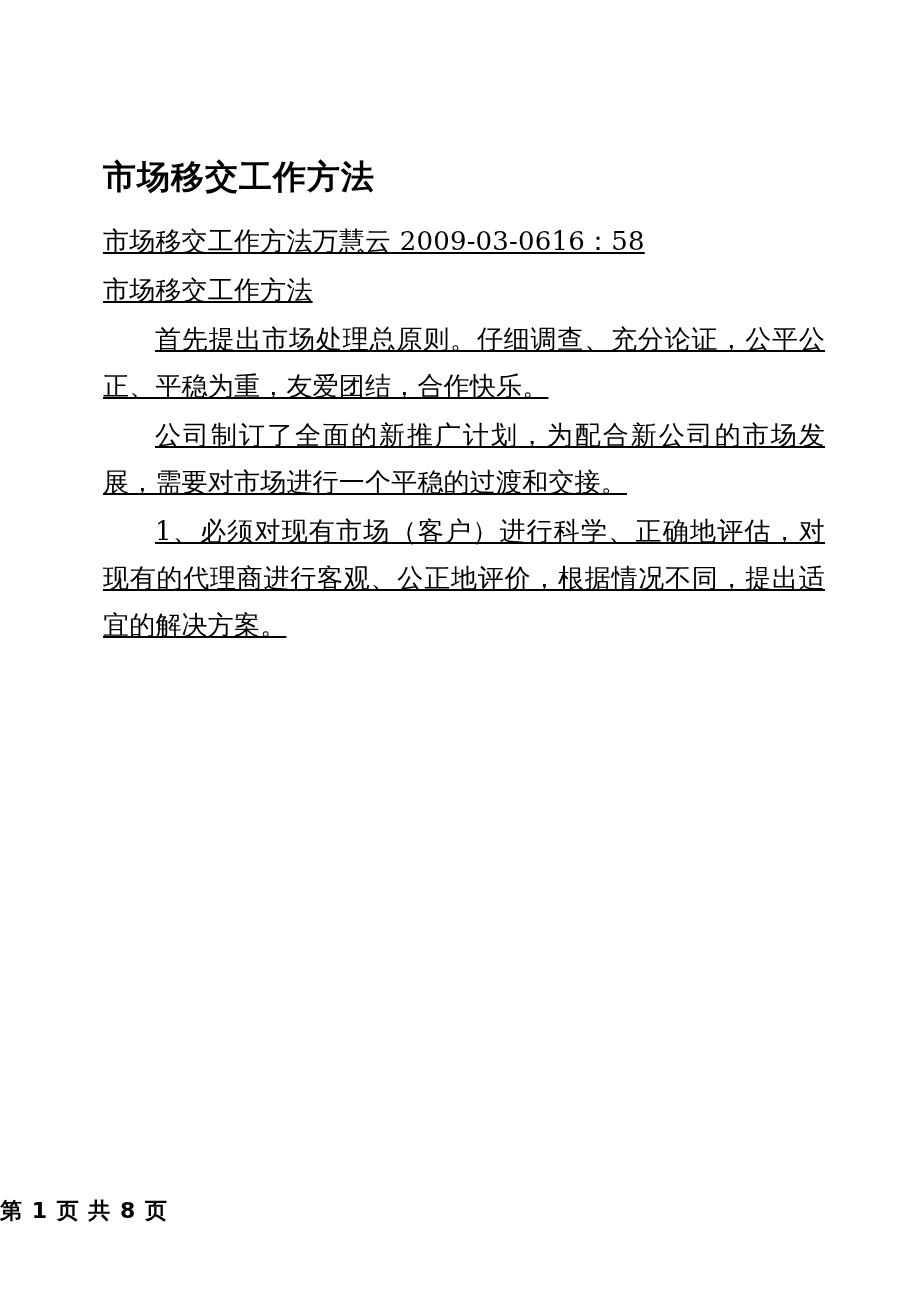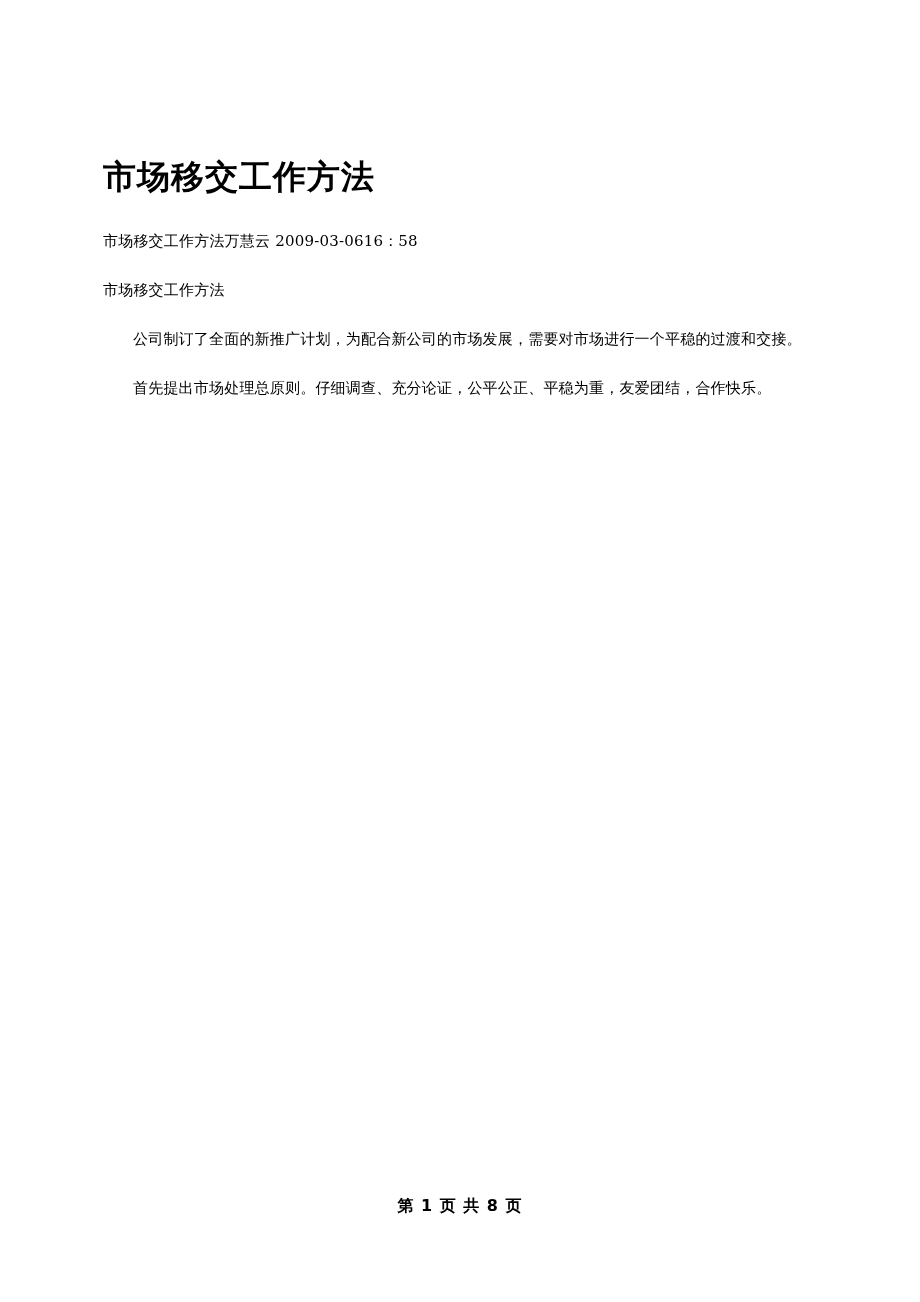--- a/index.html
+++ b/index.html
@@ -35,53 +35,54 @@
     white-space: nowrap;
   }
   .body-block {
     position: absolute;
     left: 103px;
     top: 218px;
     width: 722px;
   }
   p.para {
     margin: 0 0 2px 0;
-    font-size: 15px;
+    font-size: 26px;
     line-height: 47px;
     text-align: justify;
     text-justify: inter-ideograph;
     letter-spacing: 0.2px;
+    text-decoration: underline;
   }
   p.indent {
     text-indent: 2em;
   }
   p.noindent {
     text-indent: 0;
   }
   .footer {
     position: absolute;
     left: 0;
     top: 1196px;
     width: 920px;
-    text-align: center;
     font-family: "DejaVu Sans", "Liberation Sans", sans-serif;
     font-weight: bold;
-    font-size: 16px;
+    font-size: 22px;
     letter-spacing: 1px;
   }
 </style>
 </head>
 <body>
 
 <div class="page">
 
   <h1 class="doc-title">市场移交工作方法</h1>
 
   <div class="body-block">
     <p class="para noindent">市场移交工作方法万慧云 2009-03-0616：58</p>
     <p class="para noindent">市场移交工作方法</p>
+    <p class="para indent">首先提出市场处理总原则。仔细调查、充分论证，公平公正、平稳为重，友爱团结，合作快乐。</p>
     <p class="para indent">公司制订了全面的新推广计划，为配合新公司的市场发展，需要对市场进行一个平稳的过渡和交接。</p>
-    <p class="para indent">首先提出市场处理总原则。仔细调查、充分论证，公平公正、平稳为重，友爱团结，合作快乐。</p>
+    <p class="para indent">1、必须对现有市场（客户）进行科学、正确地评估，对现有的代理商进行客观、公正地评价，根据情况不同，提出适宜的解决方案。</p>
   </div>
 
   <div class="footer">第 1 页  共 8 页</div>
 
 </div>
 
 </body></html>

